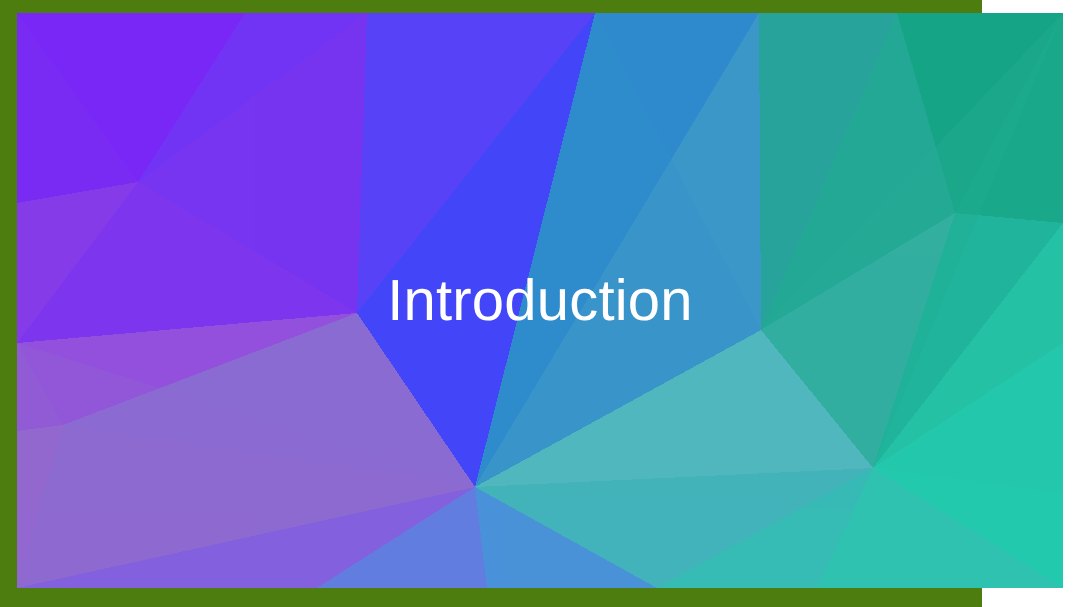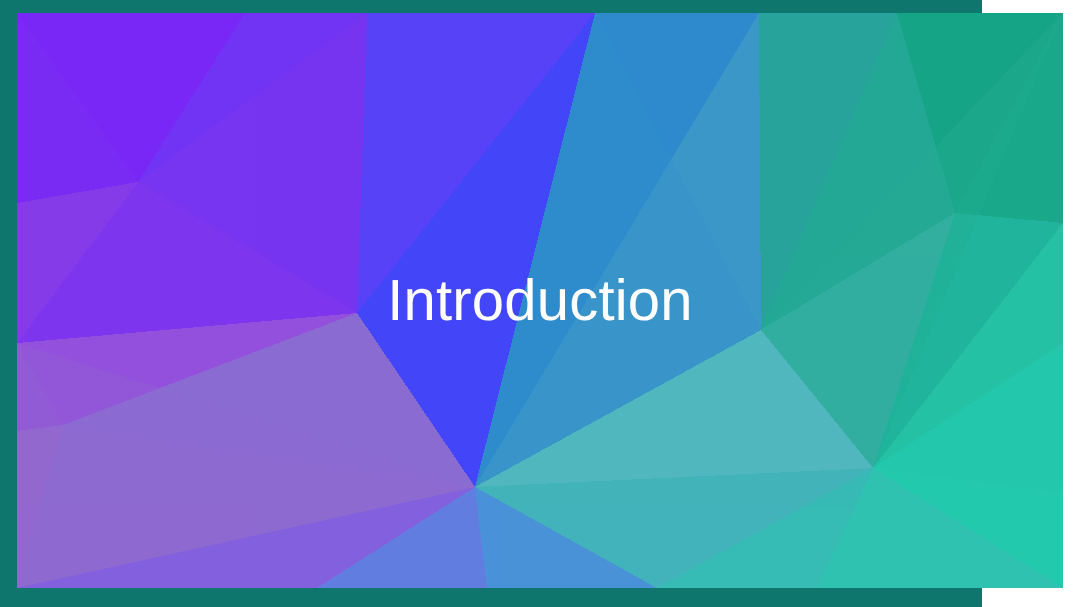--- a/index.html
+++ b/index.html
@@ -12,21 +12,21 @@
     width: 1080px;
     height: 607px;
     overflow: hidden;
     font-family: "Liberation Sans", sans-serif;
   }
 
   #slide-root {
     position: relative;
     width: 982px;
     height: 607px;
-    background: #0f766e;
+    background: #4d7c0f;
   }
 
   
   #slide-canvas {
     position: absolute;
     left: 17px;
     top: 13px;
     width: 1046px;
     height: 575px;
     overflow: hidden;

